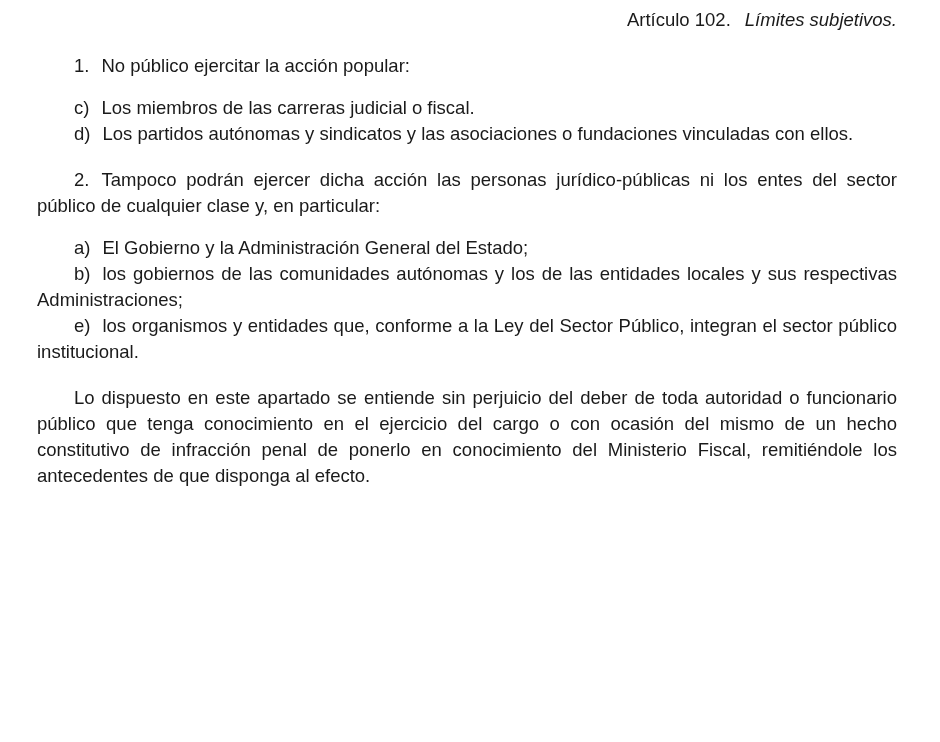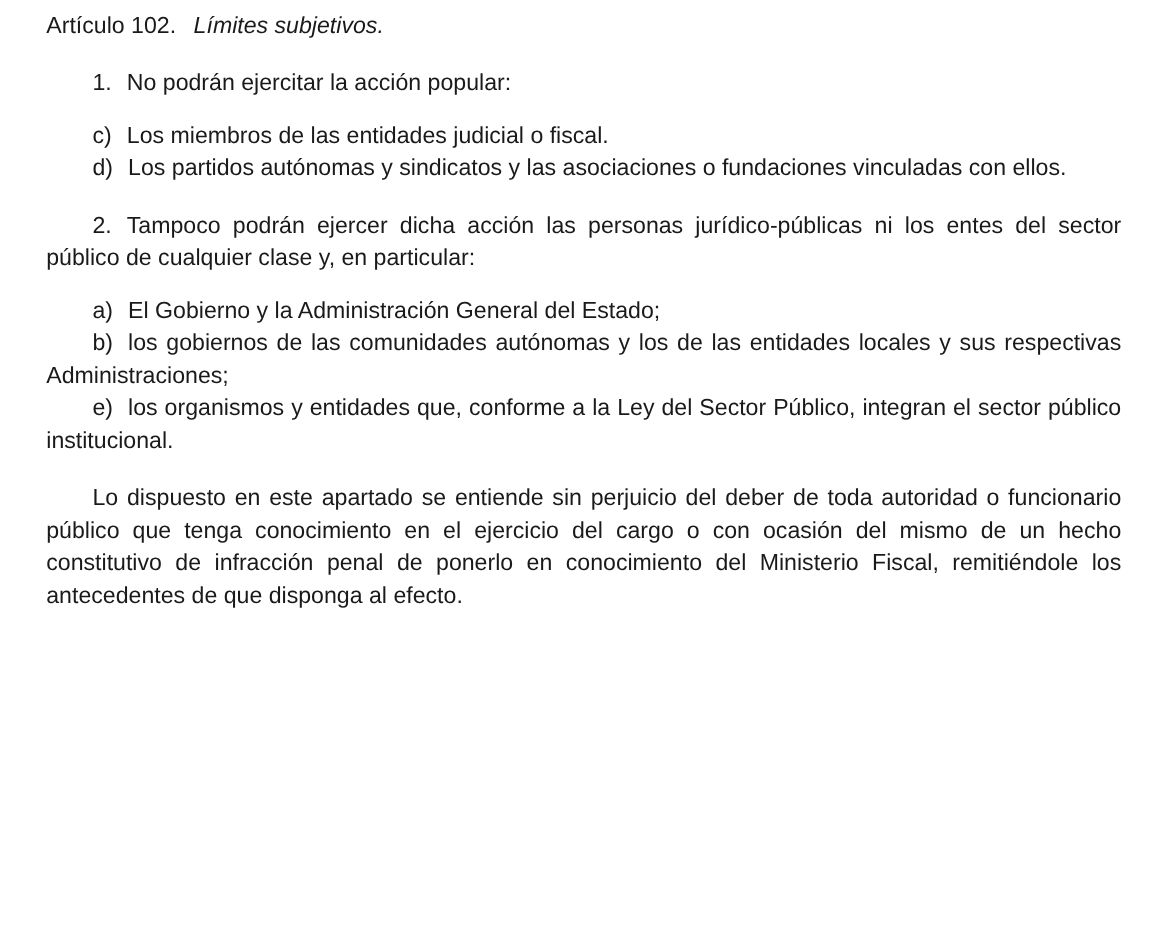--- a/index.html
+++ b/index.html
@@ -2,37 +2,37 @@
 <html><head>
 <meta charset="utf-8">
 <style>
   html, body { margin: 0; padding: 0; background: #ffffff; }
   body { width: 940px; height: 742px; overflow: hidden; position: relative; }
   .doc {
     position: absolute; left: 37px; top: 7px; width: 860px;
     font-family: "Liberation Sans", sans-serif;
     font-size: 18.5px; line-height: 26px; color: #1a1a1a;
   }
-  .title { margin: 0 0 20px 0; }
+  .title { margin: 0 0 20px 0; text-align: right; }
   .title .it { font-style: italic; margin-left: 14px; }
   .p { margin: 0; text-align: justify; text-indent: 37px; }
   .p .lbl { margin-right: 12px; }
   .gap-s { height: 16px; }
   .gap-m { height: 20px; }
 </style>
 </head>
 <body>
 
 <div class="doc">
   <p class="title"><span>Artículo 102.</span><span class="it">Límites subjetivos.</span></p>
 
-  <p class="p"><span class="lbl">1.</span><span>No podrán ejercitar la acción popular:</span></p>
+  <p class="p"><span class="lbl">1.</span><span>No público ejercitar la acción popular:</span></p>
   <div class="gap-s"></div>
 
-  <p class="p"><span class="lbl">c)</span><span>Los miembros de las entidades judicial o fiscal.</span></p>
+  <p class="p"><span class="lbl">c)</span><span>Los miembros de las carreras judicial o fiscal.</span></p>
   <p class="p"><span class="lbl">d)</span><span>Los partidos autónomas y sindicatos y las asociaciones o fundaciones vinculadas con ellos.</span></p>
   <div class="gap-m"></div>
 
   <p class="p"><span class="lbl">2.</span><span>Tampoco podrán ejercer dicha acción las personas jurídico-públicas ni los entes del sector público de cualquier clase y, en particular:</span></p>
   <div class="gap-s"></div>
 
   <p class="p"><span class="lbl">a)</span><span>El Gobierno y la Administración General del Estado;</span></p>
   <p class="p"><span class="lbl">b)</span><span>los gobiernos de las comunidades autónomas y los de las entidades locales y sus respectivas Administraciones;</span></p>
   <p class="p"><span class="lbl">e)</span><span>los organismos y entidades que, conforme a la Ley del Sector Público, integran el sector público institucional.</span></p>
   <div class="gap-m"></div>

